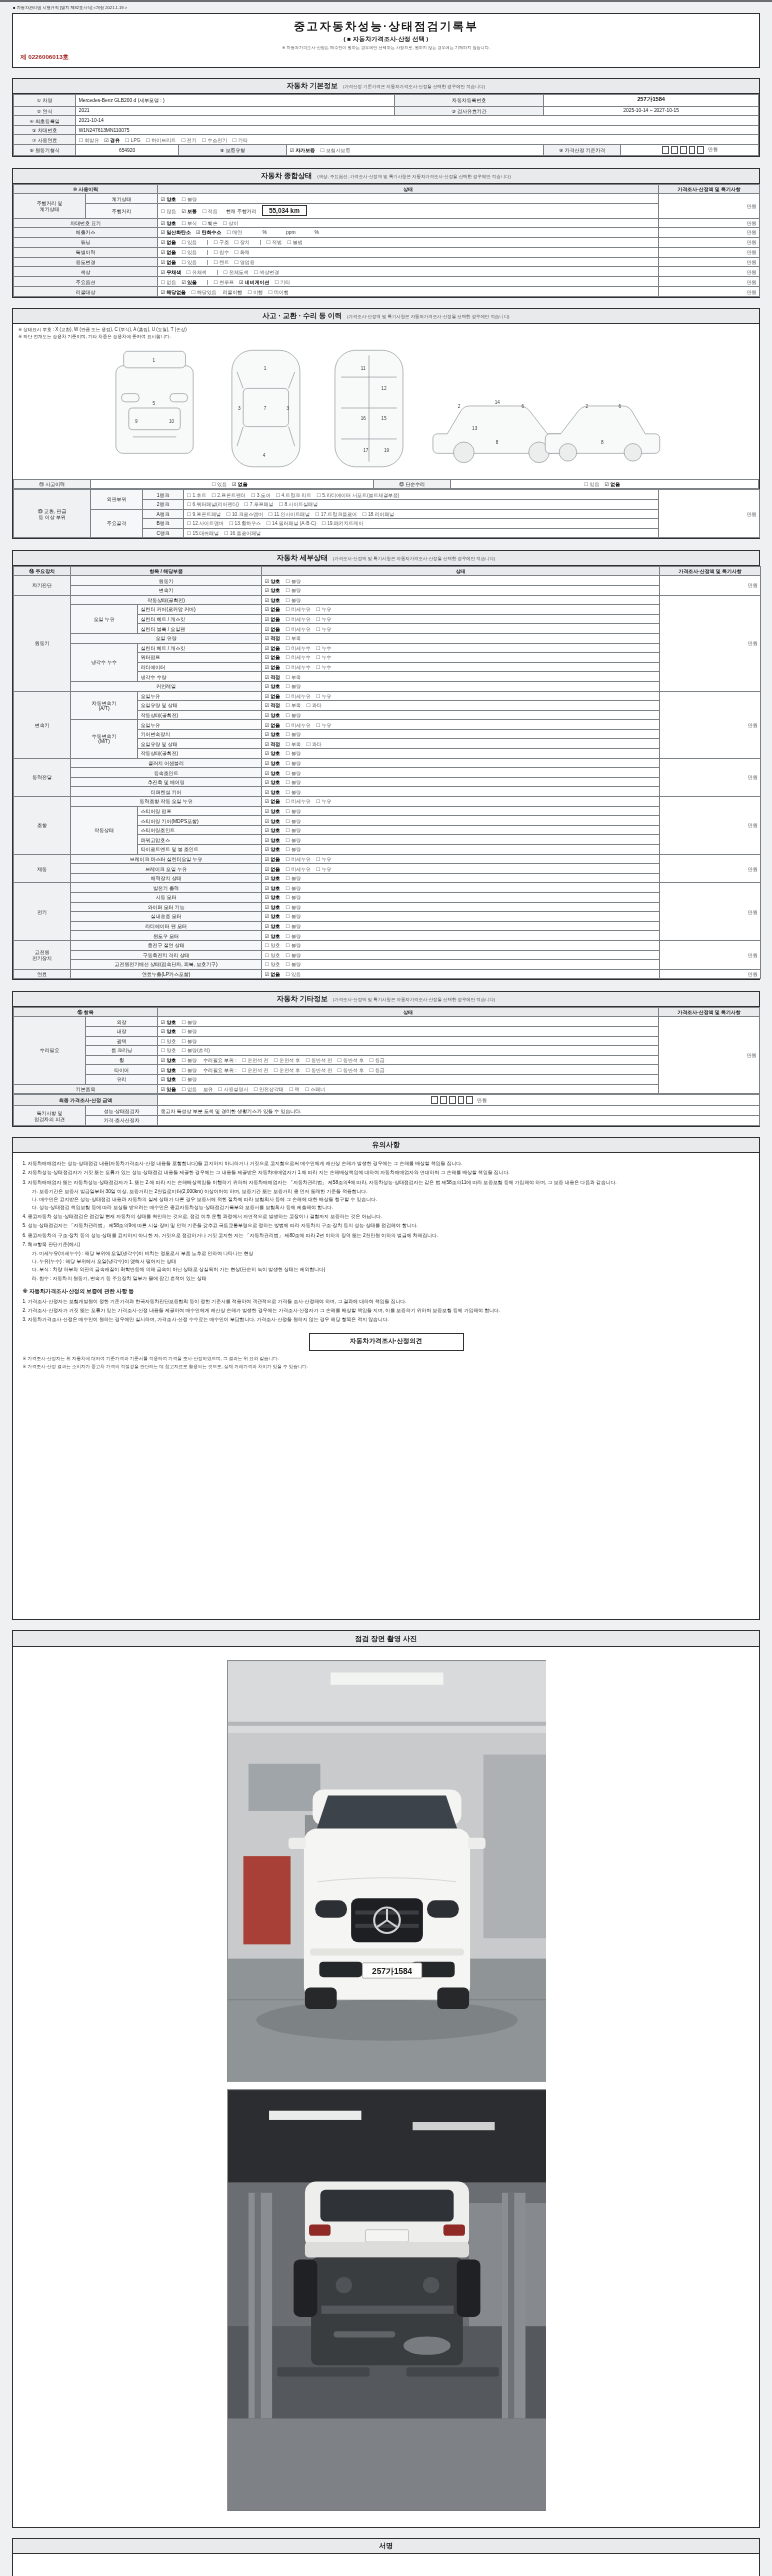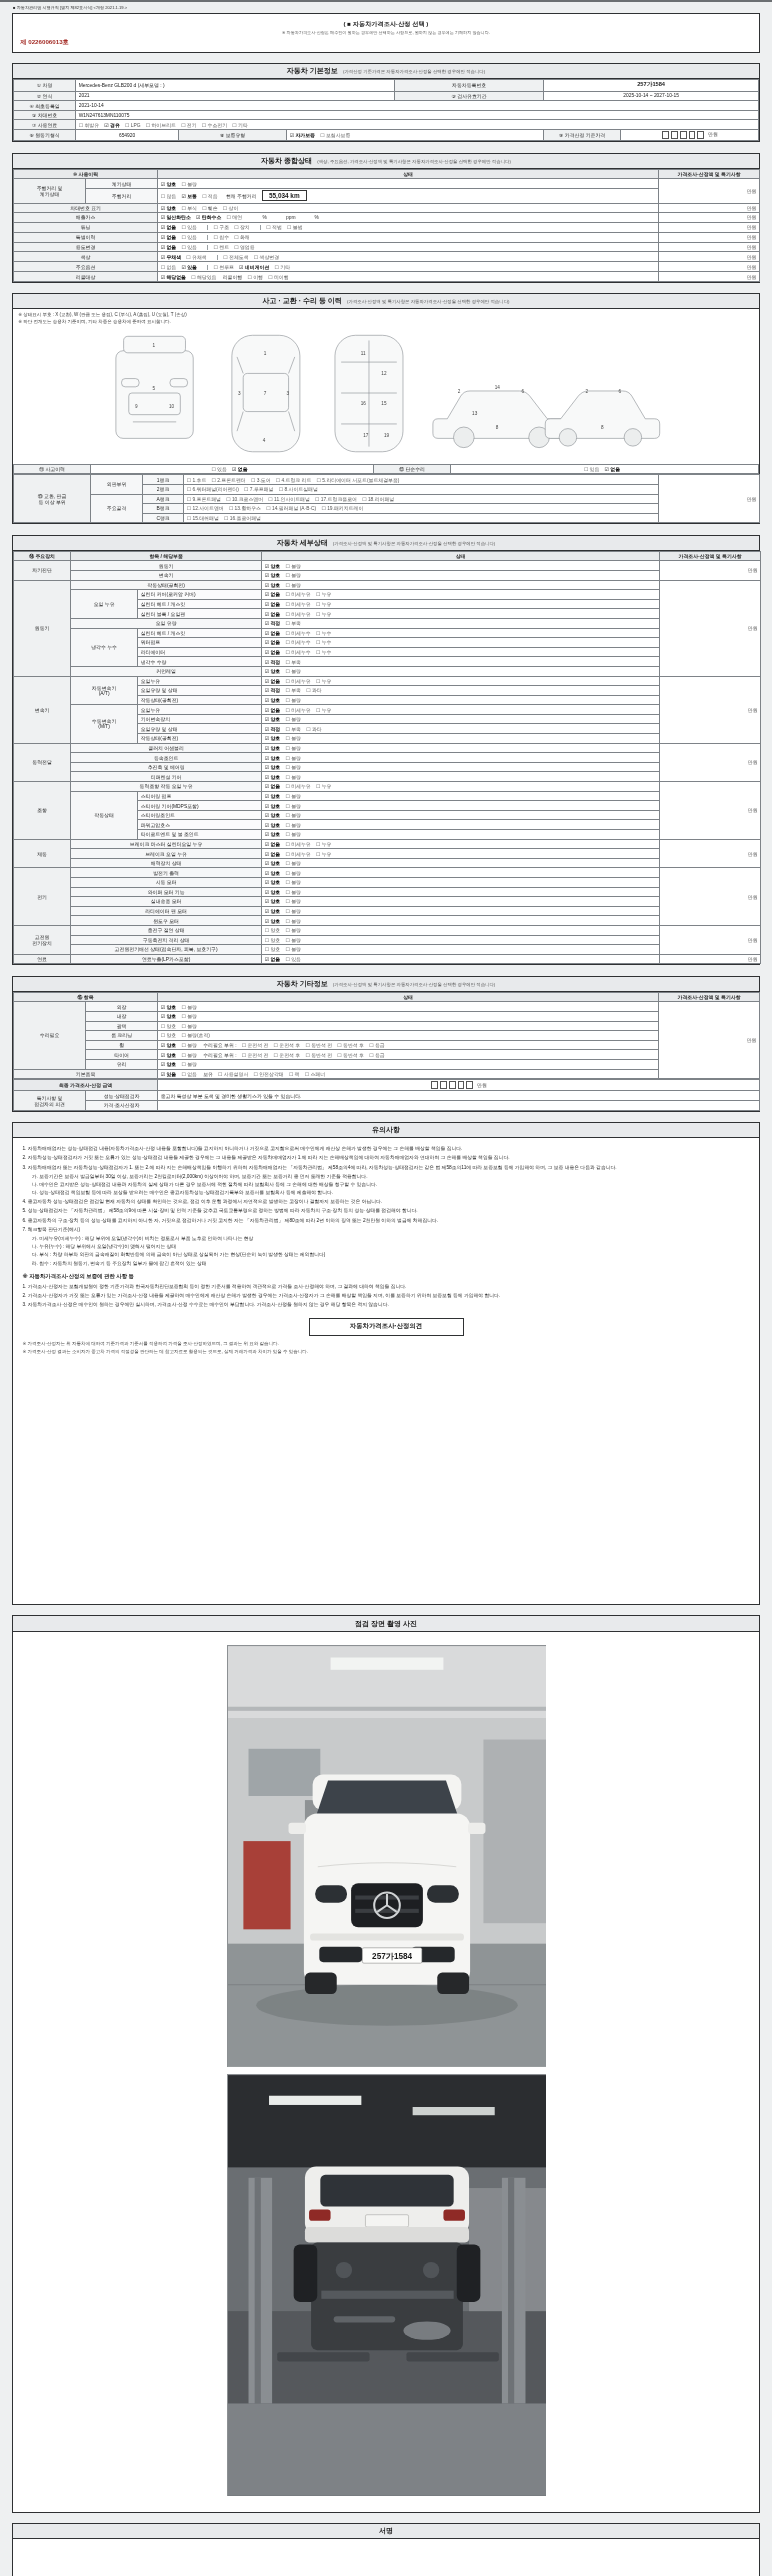--- a/index.html
+++ b/index.html
@@ -55,20 +55,21 @@
 </style>
 </head>
 <body>
 
 <div class="top-rule"></div>
 <div class="page">
 
   <div class="top-note">■ 자동차관리법 시행규칙 [별지 제82호서식] &lt;개정 2021.1.19.&gt;</div>
 
   <div class="sec head-sec">
+    <div class="doc-title">중고자동차성능·상태점검기록부</div>
     <div class="doc-sub">( ■ 자동차가격조사·산정 선택 )</div>
     <div class="doc-subnote">※ 자동차가격조사·산정은 매수인이 원하는 경우에만 선택하는 사항으로, 원하지 않는 경우에는 기재하지 않습니다.</div>
     <div class="doc-no">제 0226006013호</div>
   </div>
 
   <div class="sec">
     <div class="sec-title"><span class="t">자동차 기본정보</span><span class="n">(가격산정 기준가격은 자동차가격조사·산정을 선택한 경우에만 적습니다)</span></div>
     <table>
       <colgroup>
           <col style="width:62px">

